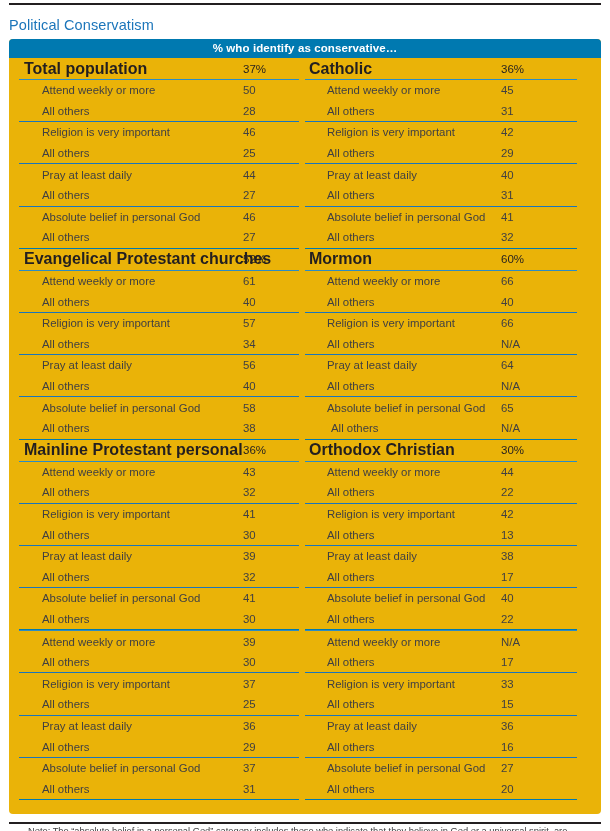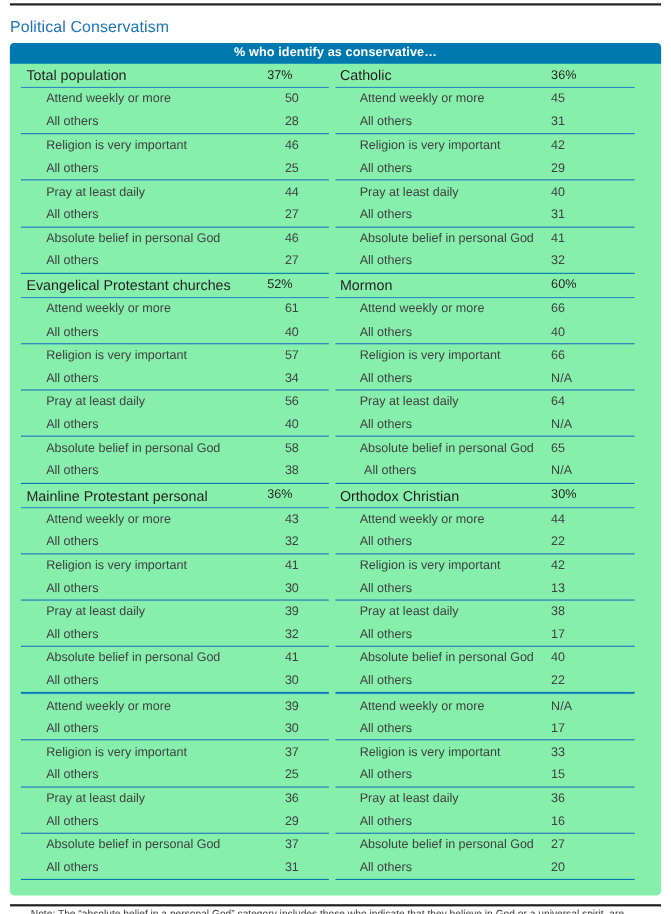--- a/index.html
+++ b/index.html
@@ -43,21 +43,21 @@
     letter-spacing: 0.1px;
     white-space: nowrap;
   }
 
   
   .panel {
     position: absolute;
     left: 9px; top: 39px;
     width: 592px;
     height: 775px;
-    background: #86efac;
+    background: #eab308;
     border-radius: 4px;
   }
 
   
   .panel-head {
     position: relative;
     height: 19px;
     background: #0079b0;
     border-radius: 4px 4px 0 0;
     display: flex;
@@ -95,22 +95,22 @@
   }
 
   
   .grp-row {
     height: 21px;
     display: flex;
     align-items: center;
     position: relative;
   }
   .grp-label {
-    font-size: 13px;
-    font-weight: normal;
+    font-size: 16px;
+    font-weight: bold;
     color: #231f20;
     white-space: nowrap;
     flex: 0 0 auto;
   }
   .grp-val {
     position: absolute;
     left: 224px;
     font-size: 11.5px;
     font-weight: normal;
     color: #231f20;
@@ -134,21 +134,21 @@
     color: #414042;
     white-space: nowrap;
   }
   .row-val {
     position: absolute;
     font-size: 11.4px;
     color: #414042;
     white-space: nowrap;
   }
   .col-left  .row-label { padding-left: 23px; }
-  .col-left  .row-val   { left: 240px; }
+  .col-left  .row-val   { left: 224px; }
   .col-right .row-label { padding-left: 22px; }
   .col-right .row-val   { left: 196px; }
 
   
   .row.indent-extra .row-label { padding-left: 26px; }
 
   
   .sep {
     height: 0;
     border-top: 1.3px solid #1b75ba;

